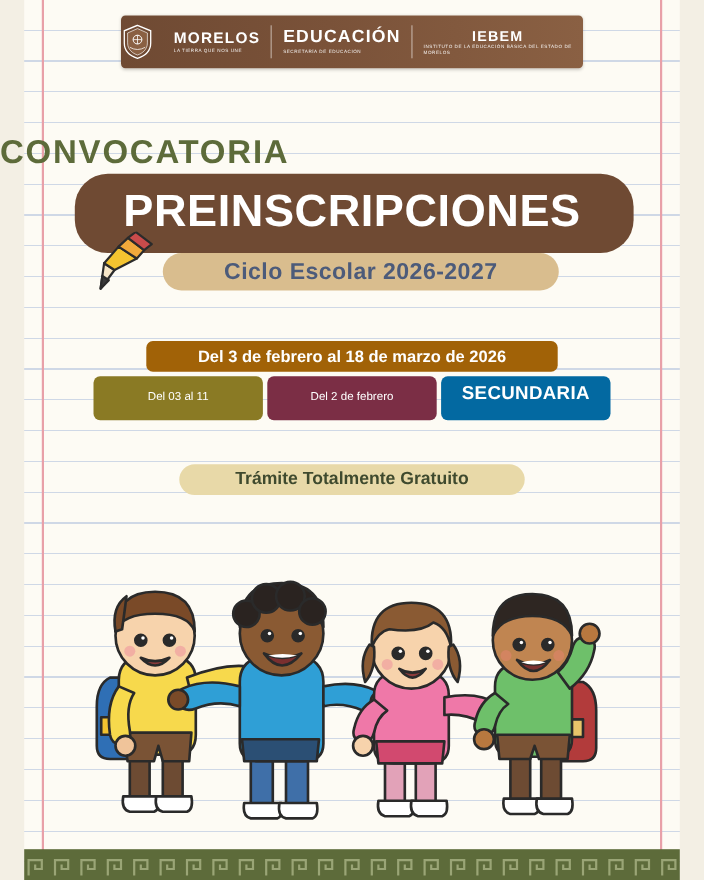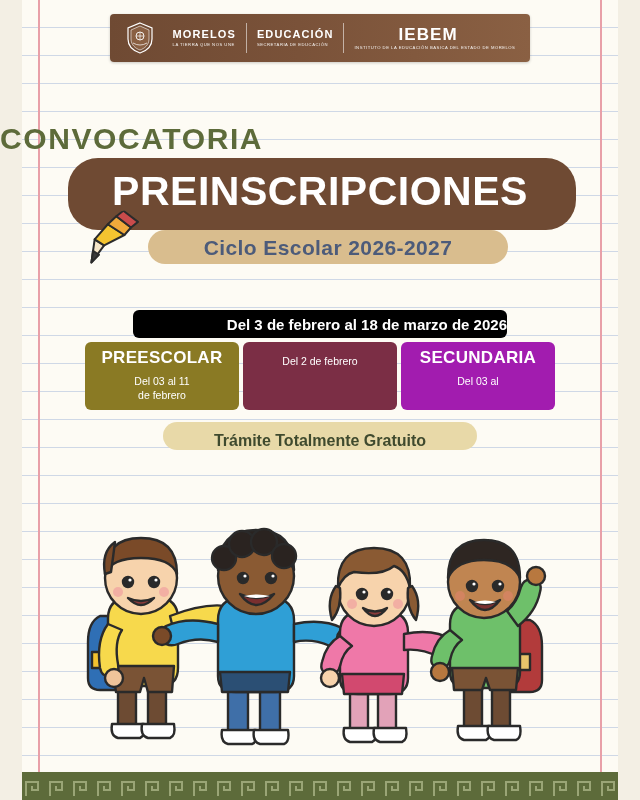--- a/index.html
+++ b/index.html
@@ -76,38 +76,38 @@
     color: #fff;
     gap: 10px;
   }
   .brand-block {
     display: flex;
     flex-direction: column;
     justify-content: center;
     line-height: 1.05;
   }
   .brand-title {
-    font-size: 11px;
+    font-size: 14px;
     font-weight: bold;
     letter-spacing: 1.1px;
   }
   .brand-sub {
     font-size: 4.2px;
     letter-spacing: .5px;
     opacity: .92;
     margin-top: 2px;
     text-transform: uppercase;
   }
   .vdiv {
     width: 1px;
     height: 30px;
     background: rgba(255,255,255,.55);
   }
-  .brand-title.sm { font-size: 11px; }
-  .brand-title.xs { font-size: 17px; padding-left: 44px; }
+  .brand-title.sm { font-size: 16px; }
+  .brand-title.xs { font-size: 13px; padding-left: 44px; }
 
   
   .convocatoria {
     position: absolute;
     top: 122px;
     left: 0;
     width: 100%;
     text-align: left;
     font-size: 30px;
     font-weight: bold;
@@ -165,25 +165,25 @@
     transform: rotate(-12deg);
   }
 
   
   .date-strip {
     position: absolute;
     top: 310px;
     left: 133px;
     width: 374px;
     height: 28px;
-    background: #000000;
+    background: #a16207;
     border-radius: 6px;
     display: flex;
     align-items: center;
-    justify-content: flex-end;
+    justify-content: center;
   }
   .date-strip span {
     color: #fff;
     font-size: 15px;
     font-weight: bold;
   }
 
   
   .levels {
     position: absolute;
@@ -214,21 +214,21 @@
   
   .gratuito {
     position: absolute;
     top: 422px;
     left: 163px;
     width: 314px;
     height: 28px;
     background: #e8d9a8;
     border-radius: 14px;
     display: flex;
-    align-items: flex-end;
+    align-items: center;
     justify-content: center;
   }
   .gratuito span {
     color: #3f4a2e;
     font-size: 16px;
     font-weight: bold;
   }
 
   
   .kids {
@@ -315,37 +315,34 @@
   </g>
 </svg>
 
 <div class="date-strip">
   <span>Del 3 de febrero al 18 de marzo de 2026</span>
 </div>
 
 <div class="levels">
 
   <div class="level" style="background:#8a7a24">
-    <div class="lvl-name">PREESCOLAR</div>
     <div class="lvl-dates">
       <div>Del 03 al 11</div>
-      <div>de febrero</div>
     </div>
   </div>
 
   <div class="level" style="background:#7b2e45">
     <div class="lvl-dates">
       <div>Del 2 de febrero</div>
     </div>
   </div>
 
-  <div class="level" style="background:#a21caf">
+  <div class="level" style="background:#0369a1">
     <div class="lvl-name">SECUNDARIA</div>
     <div class="lvl-dates">
-      <div>Del 03 al</div>
     </div>
   </div>
 
 </div>
 
 <div class="gratuito">
   <span>Trámite Totalmente Gratuito</span>
 </div>
 
 <svg class="kids" viewBox="0 0 484 300">

